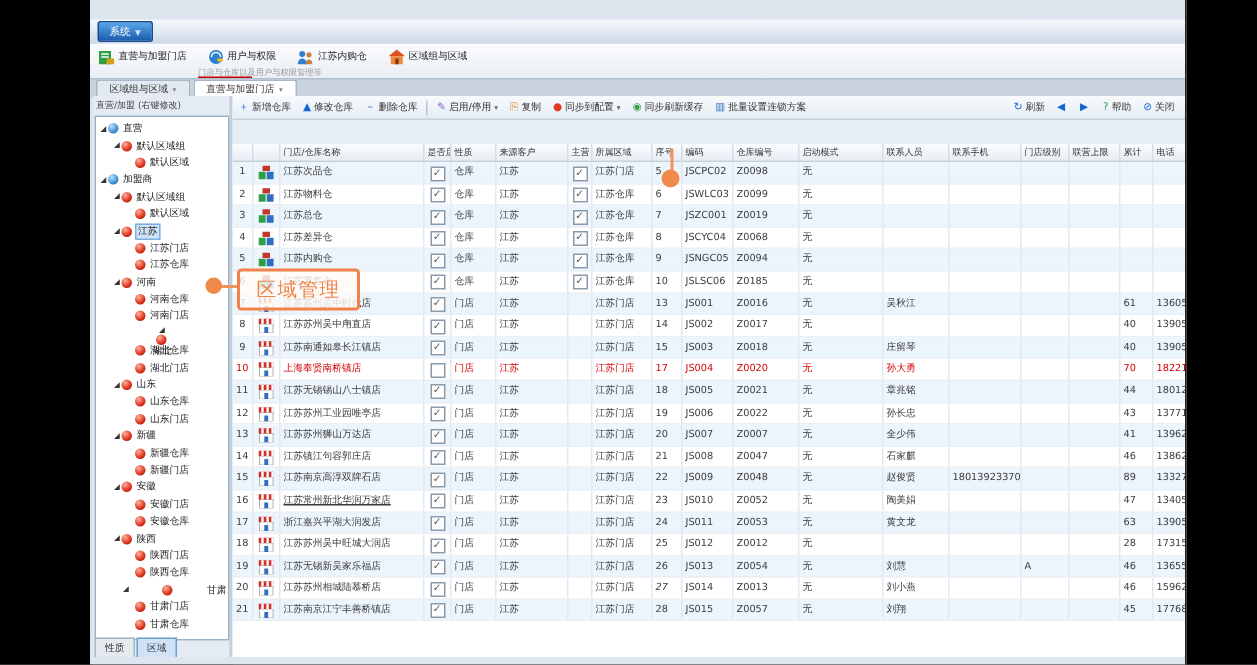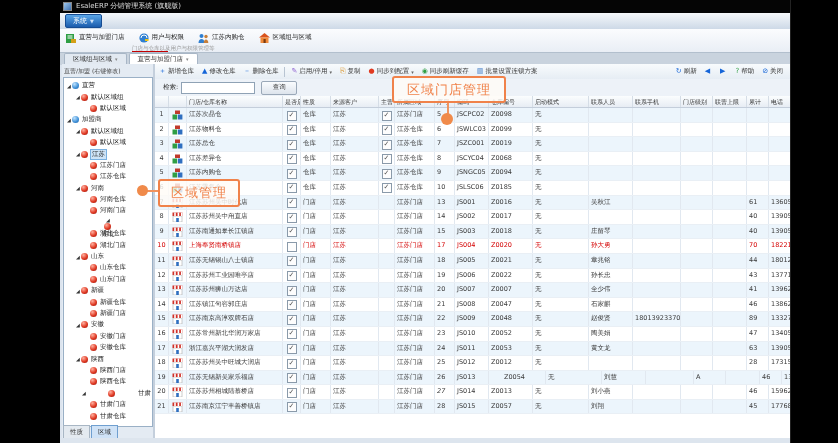--- a/index.html
+++ b/index.html
@@ -81,24 +81,20 @@
   #co-line-h{position:absolute;left:86px;top:190px;width:12px;height:2px;background:#f0935e;z-index:49;}
   #co-dot-2{position:absolute;left:77px;top:185px;width:11px;height:11px;border-radius:50%;background:#f08a4a;z-index:49;}
   #statusstrip{position:absolute;left:0;top:438px;width:100%;height:5px;background:#dde5ee;}
 </style>
 </head>
 <body>
 
 <div id="stage">
   <div id="app">
 
-    <div id="titlebar">
-      <span id="title-icon"></span>
-      <span>EsaleERP 分销管理系统 (旗舰版)</span>
-    </div>
 
     <div id="menubar">
       <span id="system-btn"><span>系统</span><span class="dd">▼</span></span>
     </div>
 
     <div id="ribbon">
       <div id="ribbon-items">
           <span class="ribbon-item">
             <span><svg width="10" height="10">
                 <rect x="0" y="1" width="8" height="9" fill="#2f9e44"></rect>
@@ -357,25 +353,20 @@
             <span class="tb-btn">
               <span class="ico" style="color: rgb(47, 158, 68);">?</span>
               <span>帮助</span>
             </span>
             <span class="tb-btn">
               <span class="ico" style="color: rgb(21, 101, 216);">⊘</span>
               <span>关闭</span>
             </span>
           </span>
       </div>
-      <div id="search-row">
-        <span id="search-label">检索:</span>
-        <input id="search-input" value="" style="">
-        <span id="search-btn">查询</span>
-      </div>
       <div id="grid">
         <div id="grid-header">
             <span class="hcell" style="width: 14px;"></span>
             <span class="hcell" style="width: 18px;"></span>
             <span class="hcell" style="width: 96px;">门店/仓库名称</span>
             <span class="hcell" style="width: 18px;">是否启用</span>
             <span class="hcell" style="width: 30px;">性质</span>
             <span class="hcell" style="width: 48px;">来源客户</span>
             <span class="hcell" style="width: 16px;">主营</span>
             <span class="hcell" style="width: 40px;">所属区域</span>
@@ -781,21 +772,21 @@
             <div class="grow">
               <span class="gcell c" style="width: 14px;">16</span>
               <span class="gcell c" style="width: 18px;"><span class="rowico"><svg width="11" height="10">
                     <rect x="1" y="4" width="9" height="6" fill="#fff" stroke="#999" stroke-width="0.5"></rect>
                     <rect x="0.5" y="0.5" width="10" height="3.5" fill="#d03028"></rect>
                     <rect x="2.2" y="0.5" width="1.6" height="3.5" fill="#fff"></rect>
                     <rect x="5.6" y="0.5" width="1.6" height="3.5" fill="#fff"></rect>
                     <rect x="8.9" y="0.5" width="1.6" height="3.5" fill="#fff"></rect>
                     <rect x="4.2" y="6" width="2.6" height="4" fill="#2f6fc0"></rect>
                   </svg></span></span>
-              <span class="gcell" style="width: 96px;">江苏常州新北华润万家店</span>
+              <span class="gcell" style="width: 96px; text-decoration: underline;">江苏常州新北华润万家店</span>
               <span class="gcell c" style="width: 18px;"><span class="cb on"></span></span>
               <span class="gcell" style="width: 30px;">门店</span>
               <span class="gcell" style="width: 48px;">江苏</span>
               <span class="gcell c" style="width: 16px;"></span>
               <span class="gcell" style="width: 40px;">江苏门店</span>
               <span class="gcell" style="width: 20px;">23</span>
               <span class="gcell" style="width: 34px;">JS010</span>
               <span class="gcell" style="width: 44px;">Z0052</span>
               <span class="gcell" style="width: 56px;">无</span>
               <span class="gcell" style="width: 44px;">陶美娟</span>
@@ -870,21 +861,21 @@
                     <rect x="4.2" y="6" width="2.6" height="4" fill="#2f6fc0"></rect>
                   </svg></span></span>
               <span class="gcell" style="width: 96px;">江苏无锡新吴家乐福店</span>
               <span class="gcell c" style="width: 18px;"><span class="cb on"></span></span>
               <span class="gcell" style="width: 30px;">门店</span>
               <span class="gcell" style="width: 48px;">江苏</span>
               <span class="gcell c" style="width: 16px;"></span>
               <span class="gcell" style="width: 40px;">江苏门店</span>
               <span class="gcell" style="width: 20px;">26</span>
               <span class="gcell" style="width: 34px;">JS013</span>
-              <span class="gcell" style="width: 44px; margin-left: 13px;">Z0054</span>
+              <span class="gcell" style="width: 44px;">Z0054</span>
               <span class="gcell" style="width: 56px;">无</span>
               <span class="gcell" style="width: 44px;">刘慧</span>
               <span class="gcell" style="width: 48px;"></span>
               <span class="gcell" style="width: 32px;">A</span>
               <span class="gcell" style="width: 34px;"></span>
               <span class="gcell" style="width: 22px;">46</span>
               <span class="gcell" style="width: 40px;">13655158</span>
             </div>
             <div class="grow">
               <span class="gcell c" style="width: 14px;">20</span>
@@ -937,23 +928,20 @@
               <span class="gcell" style="width: 48px;"></span>
               <span class="gcell" style="width: 32px;"></span>
               <span class="gcell" style="width: 34px;"></span>
               <span class="gcell" style="width: 22px;">45</span>
               <span class="gcell" style="width: 40px;">17768155</span>
             </div>
           </div>
       </div>
     </div>
 
-    <div class="callout" style="left:332px;top:76px;width:110px;height:23px;">
-      <span>区域门店管理</span>
-    </div>
     <div id="co-line-v"></div>
     <div id="co-dot-1"></div>
 
     <div class="callout" style="left:98px;top:179px;width:78px;height:24px;">
       <span>区域管理</span>
     </div>
     <div id="co-line-h"></div>
     <div id="co-dot-2"></div>
 
     <div id="statusstrip"></div>

